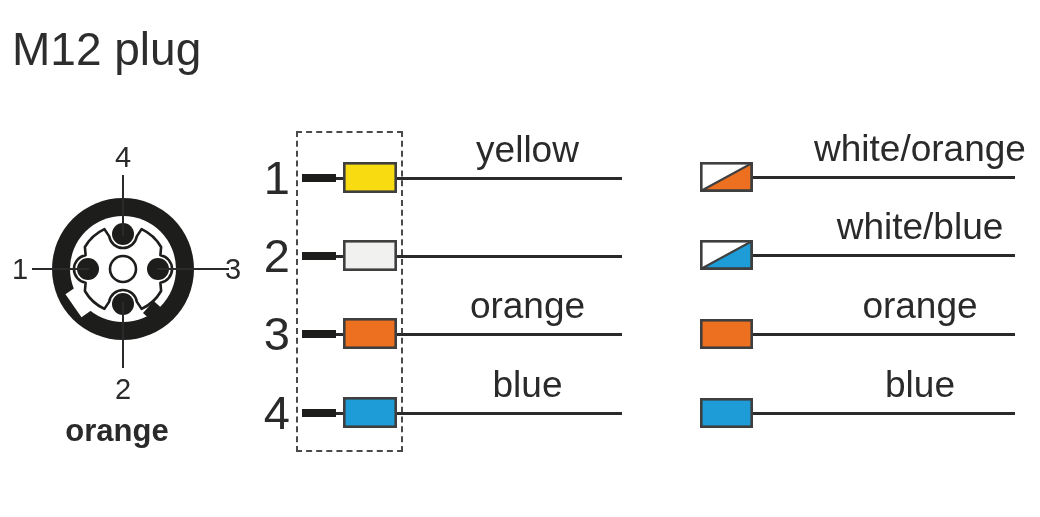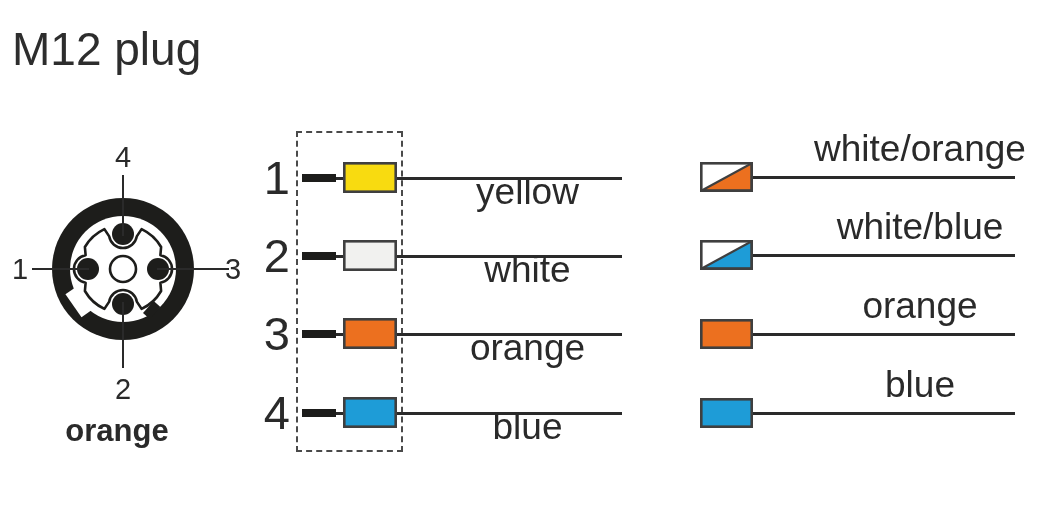--- a/index.html
+++ b/index.html
@@ -13,21 +13,21 @@
   #connector-svg{left:43px;top:189px;z-index:1;}
   .xline{background:#2a2a2a;z-index:2;}
   .pin-num{font-size:29px;line-height:34px;text-align:center;color:#2a2a2a;z-index:3;}
   #front-label{left:47px;top:413px;width:140px;font-size:31px;line-height:36px;font-weight:bold;text-align:center;z-index:3;}
   
   .row-num{width:42px;text-align:right;font-size:47px;line-height:56px;color:#2a2a2a;}
   .stub{background:#1d1d1b;height:8px;}
   .link{background:#2a2a2a;height:3px;}
   .wire-line{background:#2a2a2a;height:3px;}
   .wire-label{height:40px;font-size:37px;line-height:40px;text-align:center;color:#2a2a2a;}
-  .mid-label{width:225px;padding-left:18px;margin-top:42px;}
+  .mid-label{width:225px;padding-left:18px;}
   .right-label{width:262px;padding-left:36px;}
   #dash-box{left:296px;top:131px;width:107px;height:321px;border:2px dashed #4a4a4a;box-sizing:border-box;z-index:0;}
   .box-svg{display:block;}
 </style>
 </head>
 <body>
 
 <div id="canvas">
 
   <div class="abs" id="title">M12 plug</div>
@@ -92,21 +92,20 @@
   <div class="abs wire-line" style="left:397px;top:177px;width:225px;"></div>
   <div class="abs wire-label mid-label" style="left:397px;top:130px;">yellow</div>
 
   <div class="abs row-num" style="left:248px;top:228px;">2</div>
   <div class="abs stub" style="left:302px;top:252px;width:34px;"></div>
   <div class="abs link" style="left:336px;top:255px;width:7px;"></div>
   <svg class="abs box-svg" style="left:343px;top:240px;" width="54" height="31">
     <rect x="1.3" y="1.3" width="51.4" height="28.4" stroke="#3f3f3f" stroke-width="2.6" fill="#F1F1EF"></rect>
   </svg>
   <div class="abs wire-line" style="left:397px;top:255px;width:225px;"></div>
-  <div class="abs wire-label mid-label" style="left:397px;top:208px;">white</div>
 
   <div class="abs row-num" style="left:248px;top:306px;">3</div>
   <div class="abs stub" style="left:302px;top:330px;width:34px;"></div>
   <div class="abs link" style="left:336px;top:333px;width:7px;"></div>
   <svg class="abs box-svg" style="left:343px;top:318px;" width="54" height="31">
     <rect x="1.3" y="1.3" width="51.4" height="28.4" stroke="#3f3f3f" stroke-width="2.6" fill="#EC701F"></rect>
   </svg>
   <div class="abs wire-line" style="left:397px;top:333px;width:225px;"></div>
   <div class="abs wire-label mid-label" style="left:397px;top:286px;">orange</div>
 

